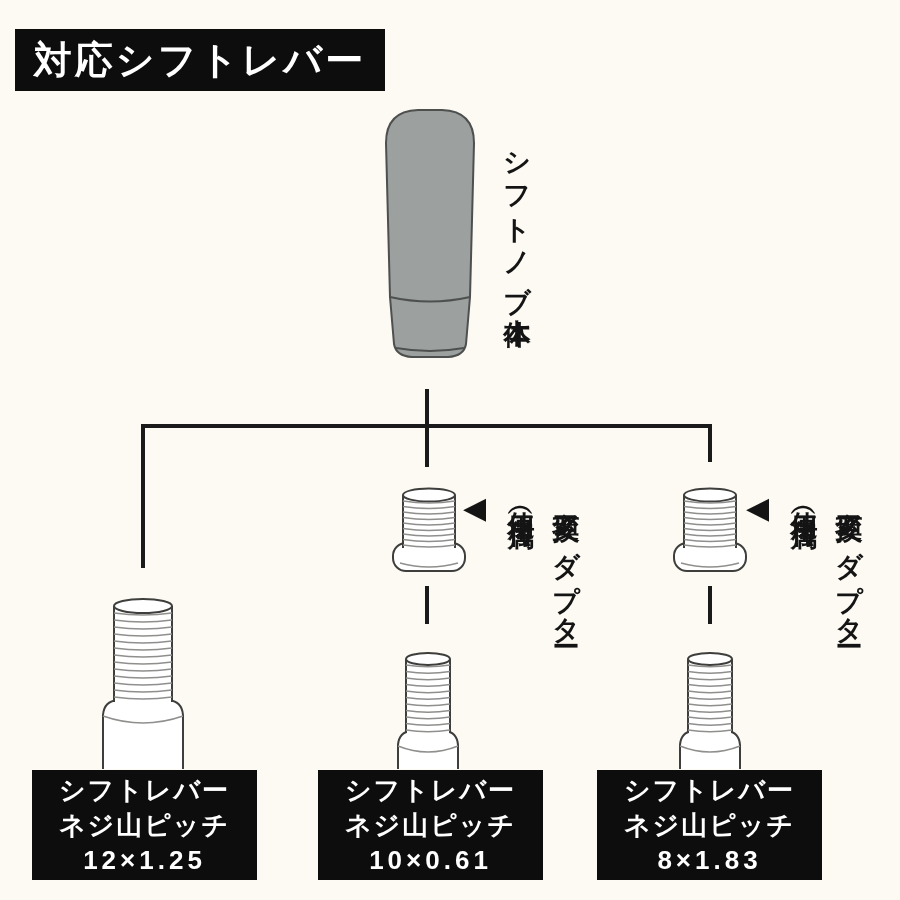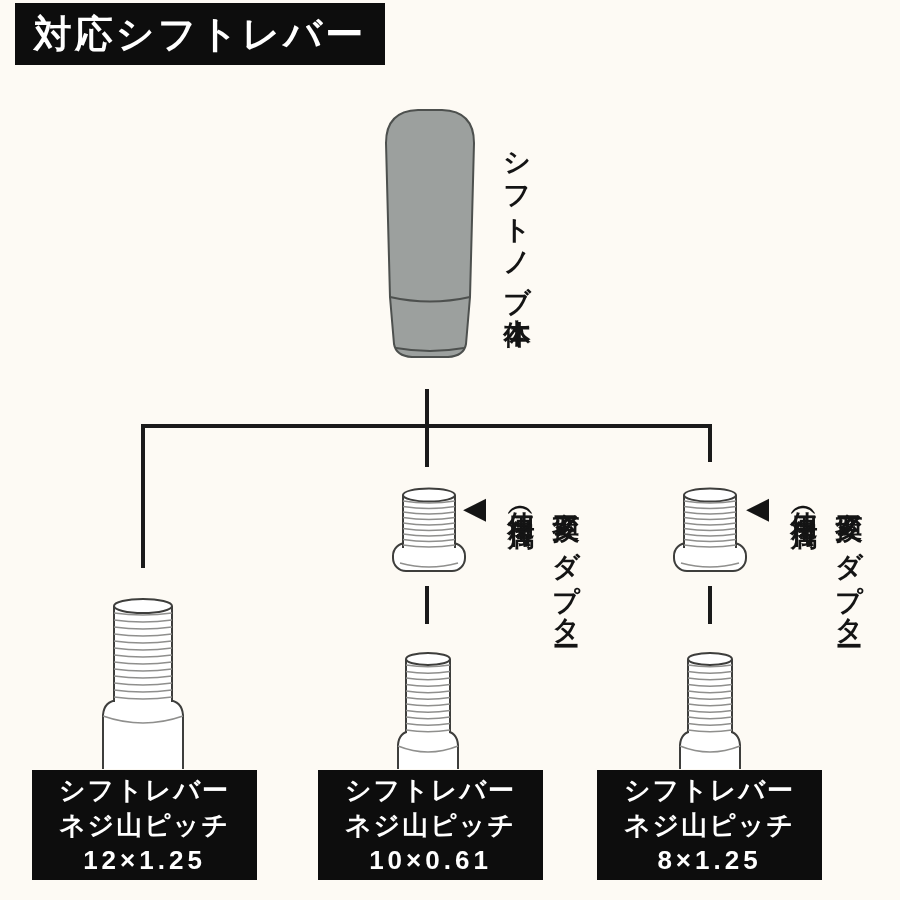--- a/index.html
+++ b/index.html
@@ -5,21 +5,21 @@
   html,body { margin:0; padding:0; }
   body {
     width:900px; height:900px; overflow:hidden;
     font-family:"Liberation Sans","DejaVu Sans",sans-serif;
     background:#fdfaf4;
   }
   .canvas { position:relative; width:900px; height:900px; background:#fdfaf4; }
 
   
   .title-box {
-    position:absolute; left:15px; top:3px; width:370px; height:62px;
+    position:absolute; left:15px; top:29px; width:370px; height:62px;
     background:#0d0d0d; color:#ffffff;
     display:flex; align-items:center; justify-content:center;
     font-size:38px; font-weight:800; letter-spacing:3px; white-space:nowrap;text-align:center;
   }
 
   
   .line { position:absolute; background:#1a1a1a; }
   .trunk   { left:425px; top:389px; width:4px;  height:78px; }
   .h-bar   { left:141px; top:424px; width:571px; height:4px; }
   .v-left  { left:141px; top:424px; width:4px;  height:144px; }
@@ -168,16 +168,16 @@
     <div class="num">12×1.25</div>
   </div>
   <div class="pitch-label pitch-mid">
     <div>シフトレバー</div>
     <div>ネジ山ピッチ</div>
     <div class="num">10×0.61</div>
   </div>
   <div class="pitch-label pitch-right">
     <div>シフトレバー</div>
     <div>ネジ山ピッチ</div>
-    <div class="num">8×1.25</div>
+    <div class="num">8×1.83</div>
   </div>
 
 </div>
 
 </body></html>

